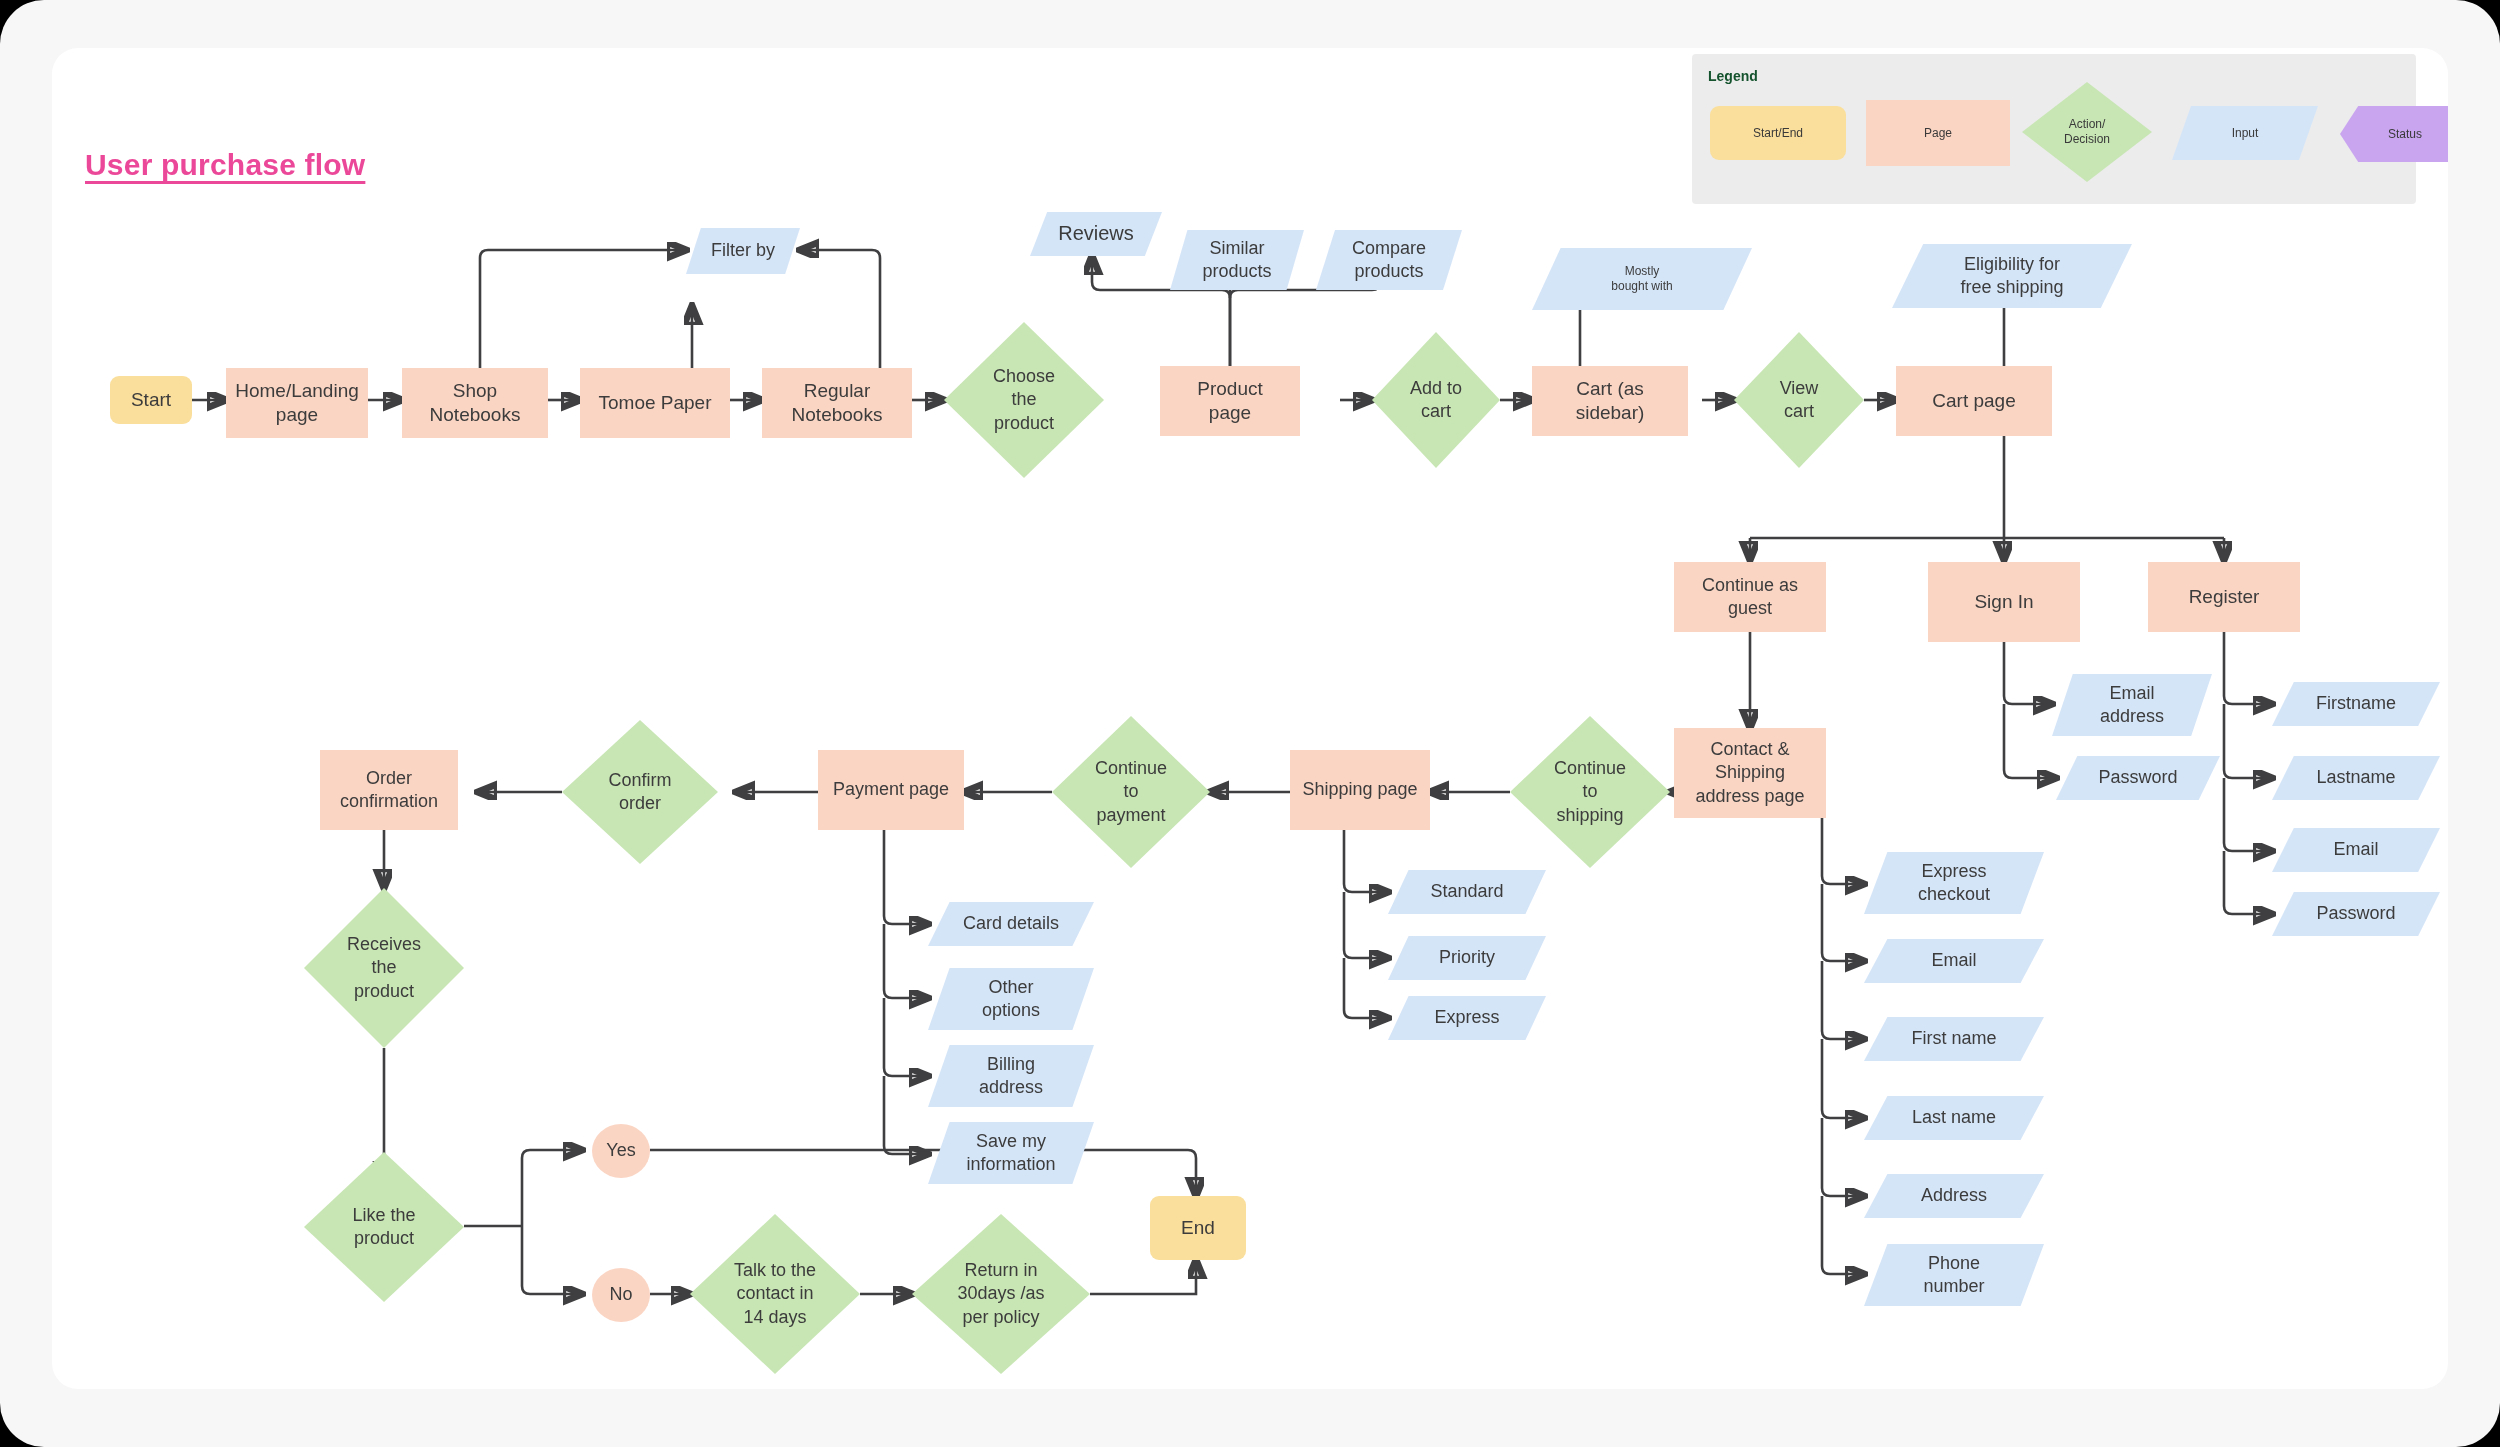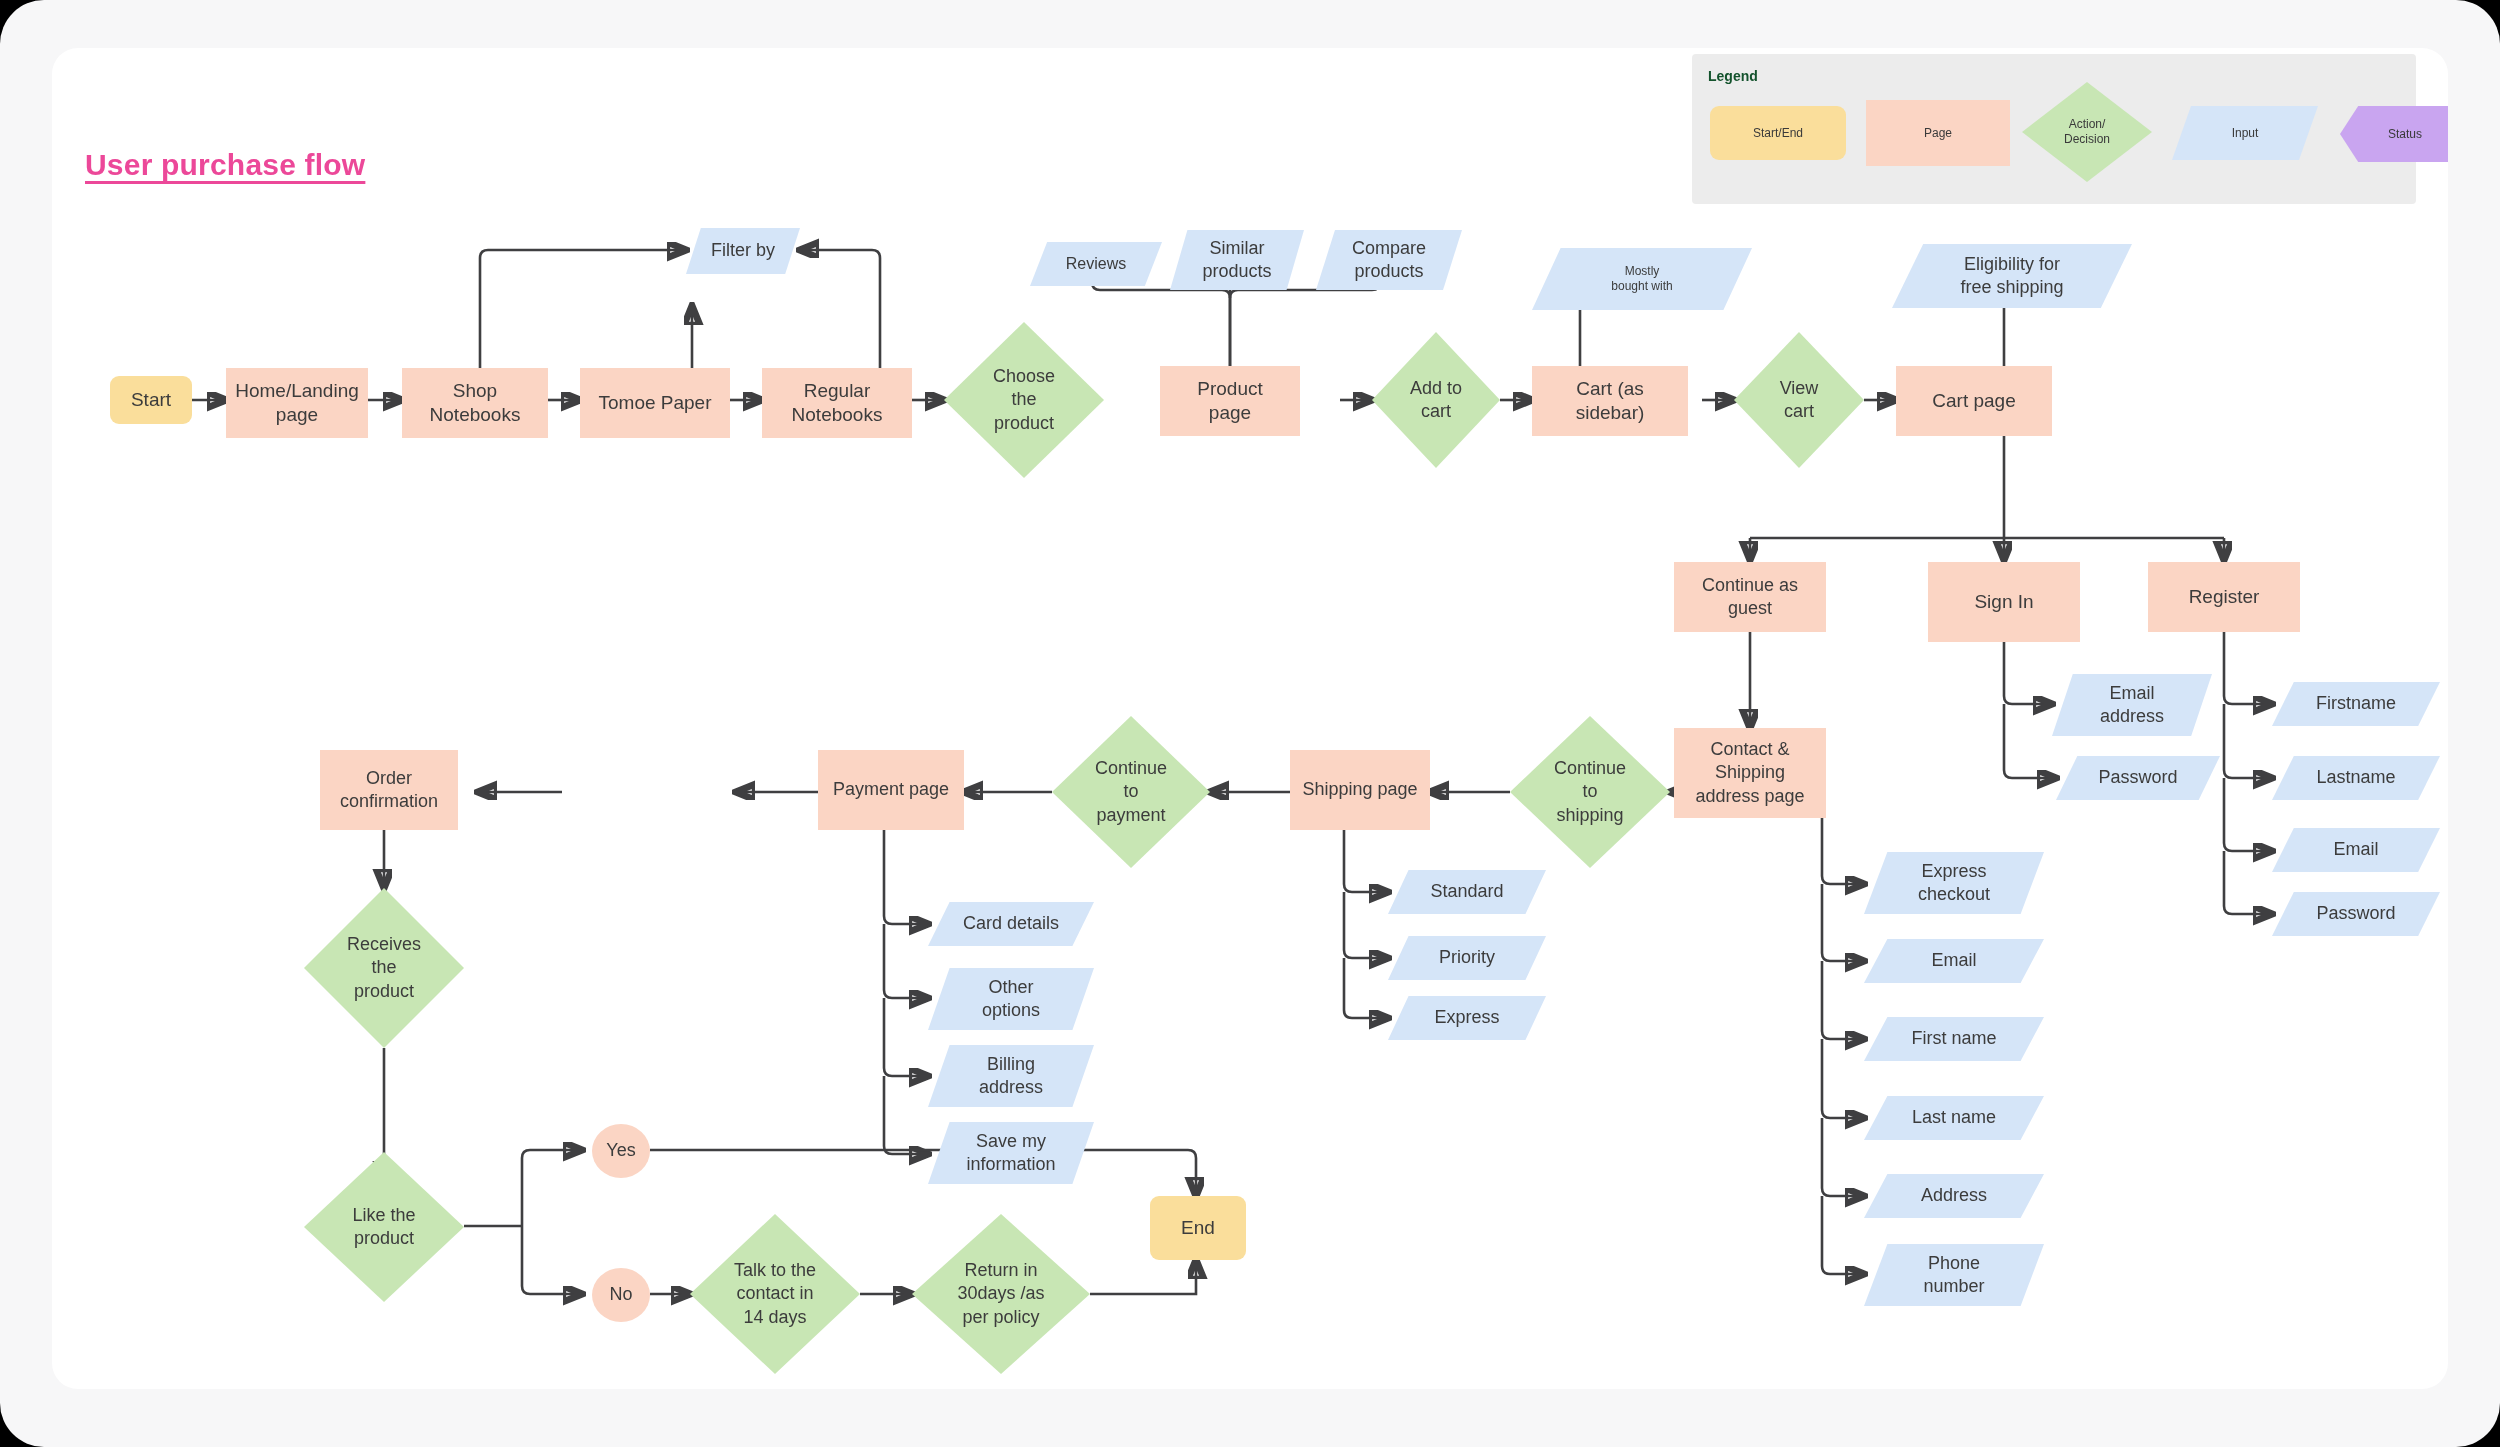--- a/index.html
+++ b/index.html
@@ -194,21 +194,21 @@
      <span>Choose</span>
      <span>the</span>
      <span>product</span>
    </div>
 
    <div class="node page" style="left:1108px;top:318px;width:140px;height:70px;flex-direction:column;">
      <span>Product</span>
      <span>page</span>
    </div>
 
-   <div class="node input" style="left:978px;top:194px;width:132px;height:44px;font-size:16px;">
+   <div class="node input" style="left:978px;top:164px;width:132px;height:44px;font-size:20px;">
      <span>Reviews</span>
    </div>
 
    <div class="node input" style="left:1118px;top:182px;width:134px;height:60px;flex-direction:column;font-size:18px;">
      <span>Similar</span>
      <span>products</span>
    </div>
 
    <div class="node input" style="left:1264px;top:182px;width:146px;height:60px;flex-direction:column;font-size:18px;">
      <span>Compare</span>
@@ -358,20 +358,24 @@
    <div class="node input" style="left:876px;top:997px;width:166px;height:62px;flex-direction:column;font-size:18px;">
      <span>Billing</span>
      <span>address</span>
    </div>
 
    <div class="node input" style="left:876px;top:1074px;width:166px;height:62px;flex-direction:column;font-size:18px;">
      <span>Save my</span>
      <span>information</span>
    </div>
 
+   <div class="node diamond" style="left:510px;top:672px;width:156px;height:144px;flex-direction:column;font-size:18px;">
+     <span>Confirm</span>
+     <span>order</span>
+   </div>
 
    <div class="node page" style="left:268px;top:702px;width:138px;height:80px;flex-direction:column;font-size:18px;">
      <span>Order</span>
      <span>confirmation</span>
    </div>
 
    <div class="node diamond" style="left:252px;top:840px;width:160px;height:160px;flex-direction:column;font-size:18px;">
      <span>Receives</span>
      <span>the</span>
      <span>product</span>

